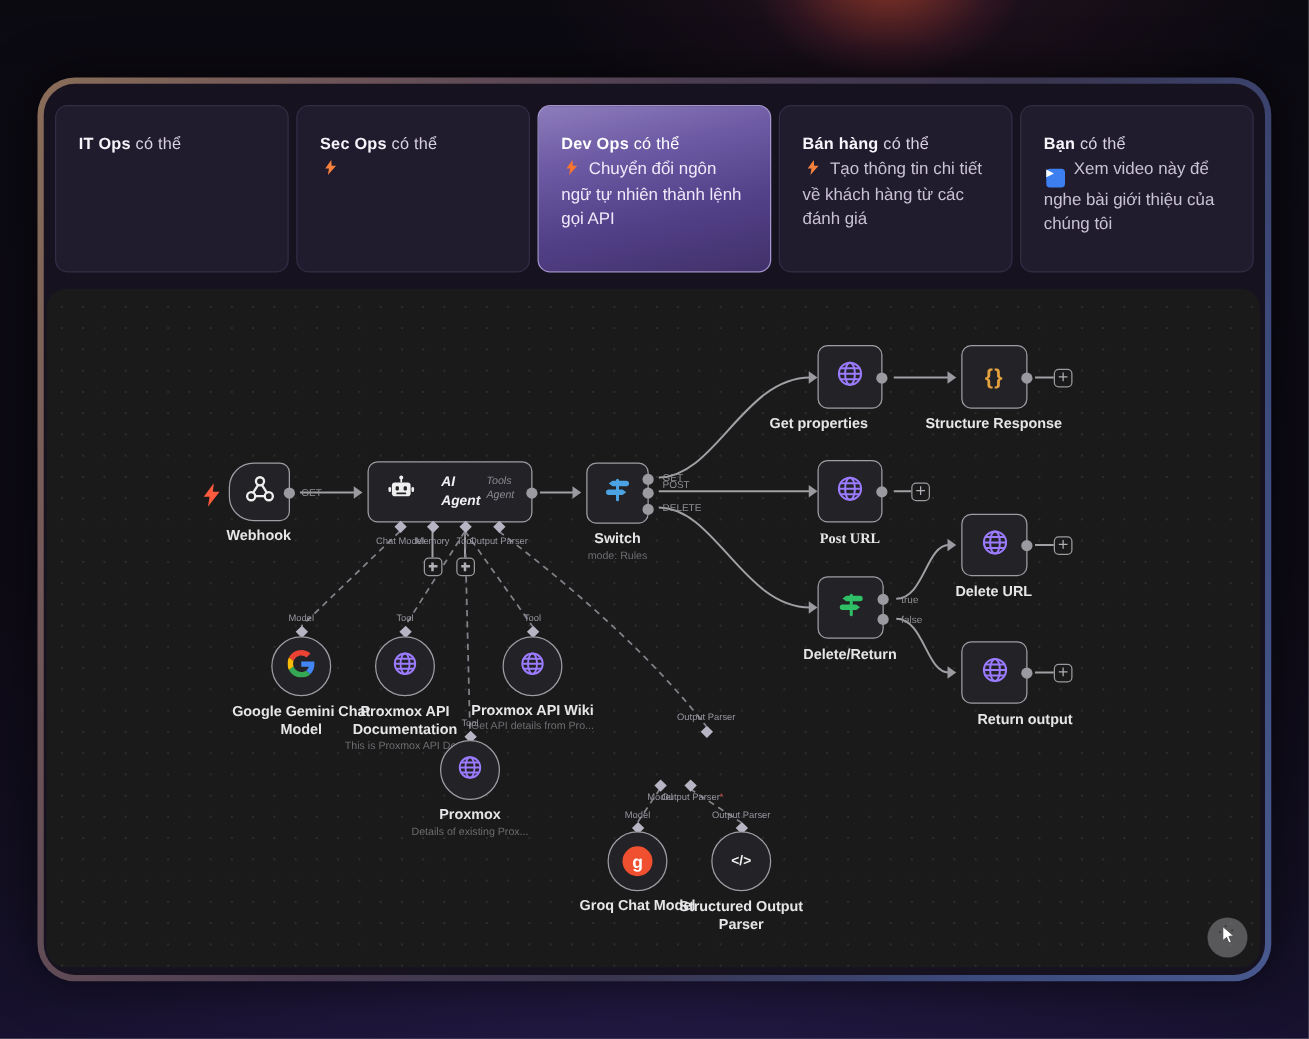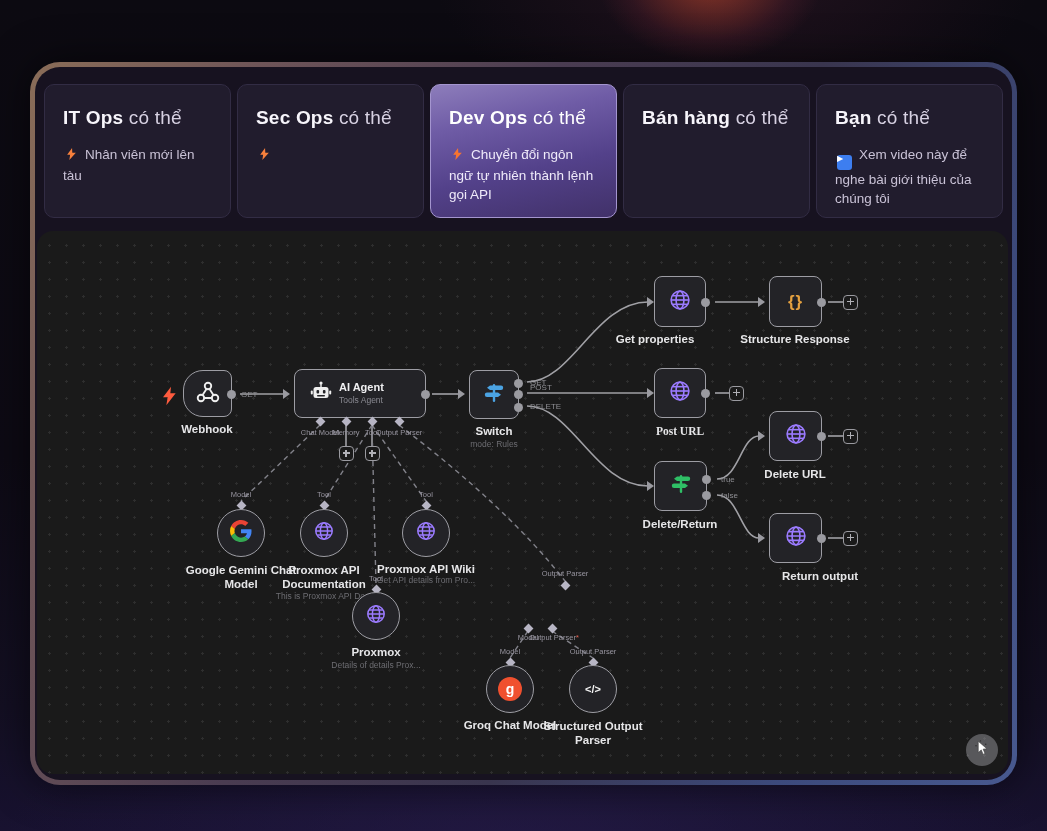--- a/index.html
+++ b/index.html
@@ -29,21 +29,21 @@
   
   .cards-row { position:absolute; left:9px; top:17px; right:9px; display:flex; gap:6px; }
   .card {
     flex:1; height:134px; border-radius:10px; padding:22px 18px 14px 18px;
     background:#211c2d; border:1px solid #322c44; color:#c9c2d6; cursor:pointer;
   }
   .card.active {
     background:linear-gradient(168deg,#8d7dbb 0%,#6f5ca6 28%,#53418a 62%,#413169 100%);
     border:1px solid #a495cf; color:#efeafa;
   }
-  .card-title { font-size:19px; color:#d7d1e2; margin-bottom:16px; letter-spacing:.2px; }
+  .card-title { font-size:13px; color:#d7d1e2; margin-bottom:3px; letter-spacing:.2px; }
   .card-title b { color:#f7f5fb; font-weight:700; }
   .card.active .card-title, .card.active .card-title b { color:#ffffff; }
   .card-body { font-size:13.5px; line-height:1.42; text-indent:0; }
   .card-body .bolt-icon, .card-body .play-icon { display:inline-block; vertical-align:-2px; margin:0 7px 0 2px; }
   .play-badge { display:inline-flex; align-items:center; justify-content:center; width:15px; height:15px; border-radius:3px; background:#3d7ef0; color:#fff; font-size:8px; line-height:1; }
 
   
   .canvas {
     position:absolute; left:2px; top:164px; width:971px; height:543px;
     border-radius:16px; background:#1a1a1a;
@@ -71,46 +71,41 @@
   .plus { position:absolute; width:15px; height:15px; border:1.5px solid #9a9aa0; border-radius:4px; background:#1a1a1a; cursor:pointer; }
   .plus::before { content:''; position:absolute; left:3px; top:5.4px; width:7px; height:1.6px; background:#b0b0b6; }
   .plus::after  { content:''; position:absolute; left:5.7px; top:2.7px; width:1.6px; height:7px; background:#b0b0b6; }
 
   .node-name { position:absolute; transform:translateX(-50%); font-size:11.5px; font-weight:600; color:#e6e6e8; text-align:center; white-space:nowrap; }
   .node-name.wrap { white-space:normal; line-height:1.25; }
   .node-sub  { position:absolute; transform:translateX(-50%); font-size:8.5px; color:#6d6d72; text-align:center; white-space:nowrap; }
   .port-label{ position:absolute; transform:translateX(-50%); font-size:7.5px; color:#97949f; white-space:nowrap; }
   .out-label { position:absolute; font-size:8px; color:#8f8f94; white-space:nowrap; }
 
-  .agent-text { display:flex; flex-direction:column; line-height:1.35; margin-left:6px; }
+  .agent-text { display:flex; line-height:1.35; margin-left:20px;font-style:italic; }
   .agent-title { font-size:11px; font-weight:700; color:#f0f0f2; }
   .agent-sub { font-size:8.5px; color:#8a8a92; }
   .pill-text { font-size:10px; font-weight:700; color:#f0f0f2; line-height:1.3; }
 
   .groq-badge { width:24px; height:24px; border-radius:50%; background:#f0502f; color:#fff; font-weight:700; font-size:14px; display:flex; align-items:center; justify-content:center; }
   .glyph-braces { color:#e5a13f; font-weight:700; font-size:17px; letter-spacing:1px; }
   .glyph-code { color:#f2f2f2; font-weight:700; font-size:11px; }
 
   .cursor-btn { position:absolute; width:32px; height:32px; border-radius:50%; background:rgba(165,165,170,.45); display:flex; align-items:center; justify-content:center; cursor:pointer; }
 </style>
 </head>
 <body>
 
 <div class="panel">
   <div class="panel-inner">
 
     <div class="cards-row">
 
       <div class="card">
         <div class="card-title"><b>IT Ops</b> <span>có thể</span></div>
-        <div class="card-body">
-          <span class="bolt-icon"><svg width="13" height="14" viewBox="0 0 24 24">
-                <path fill="#f7803c" d="M13 1 L4 13.5 h5.5 L8 23 L20 9.5 h-6.5 Z"></path>
-              </svg></span><span>Nhân viên mới lên tàu</span>
-        </div>
       </div>
 
       <div class="card">
         <div class="card-title"><b>Sec Ops</b> <span>có thể</span></div>
         <div class="card-body">
           <span class="bolt-icon"><svg width="13" height="14" viewBox="0 0 24 24">
                 <path fill="#f7803c" d="M13 1 L4 13.5 h5.5 L8 23 L20 9.5 h-6.5 Z"></path>
               </svg></span>
         </div>
       </div>
@@ -119,20 +114,25 @@
         <div class="card-title"><b>Dev Ops</b> <span>có thể</span></div>
         <div class="card-body">
           <span class="bolt-icon"><svg width="13" height="14" viewBox="0 0 24 24">
                 <path fill="#f8742f" d="M13 1 L4 13.5 h5.5 L8 23 L20 9.5 h-6.5 Z"></path>
               </svg></span><span>Chuyển đổi ngôn ngữ tự nhiên thành lệnh gọi API</span>
         </div>
       </div>
 
       <div class="card">
         <div class="card-title"><b>Bán hàng</b> <span>có thể</span></div>
+        <div class="card-body">
+          <span class="bolt-icon"><svg width="13" height="14" viewBox="0 0 24 24">
+                <path fill="#f7803c" d="M13 1 L4 13.5 h5.5 L8 23 L20 9.5 h-6.5 Z"></path>
+              </svg></span><span>Tạo thông tin chi tiết về khách hàng từ các đánh giá</span>
+        </div>
       </div>
 
       <div class="card">
         <div class="card-title"><b>Bạn</b> <span>có thể</span></div>
         <div class="card-body">
           <span class="play-icon play-badge">▶</span><span>Xem video này để nghe bài giới thiệu của chúng tôi</span>
         </div>
       </div>
     </div>
 
@@ -388,21 +388,21 @@
           <svg width="24" height="24" viewBox="0 0 24 24" fill="none" stroke="#9b7bff" stroke-width="1.5">
             <circle cx="12" cy="12" r="8.2"></circle>
               <ellipse cx="12" cy="12" rx="3.6" ry="8.2"></ellipse>
             <path d="M4 12 h16"></path>
               <path d="M5.2 8 h13.6"></path>
               <path d="M5.2 16 h13.6"></path>
           </svg>
         </span>
       </div>
       <div class="node-name" style="left:339px;top:415px;">Proxmox</div>
-      <div class="node-sub" style="left:339px;top:429px;">Details of details Prox...</div>
+      <div class="node-sub" style="left:339px;top:429px;">Details of existing Prox...</div>
 
       <span class="port-label" style="left:528px;top:338px;">Output Parser</span>
       <span class="dia" style="left:524.5px;top:350.5px;"></span>
       <span class="dia" style="left:487.5px;top:393.5px;"></span>
       <span class="dia" style="left:511.5px;top:393.5px;"></span>
       <span class="port-label" style="left:491px;top:402px;">Model</span>
       <span class="port-label" style="left:517px;top:402px;"><span>Output Parser</span><span style="color:#e05b4b;">*</span></span>
 
       <span class="port-label" style="left:473px;top:416px;">Model</span>
       <span class="dia" style="left:469.5px;top:427.5px;"></span>

